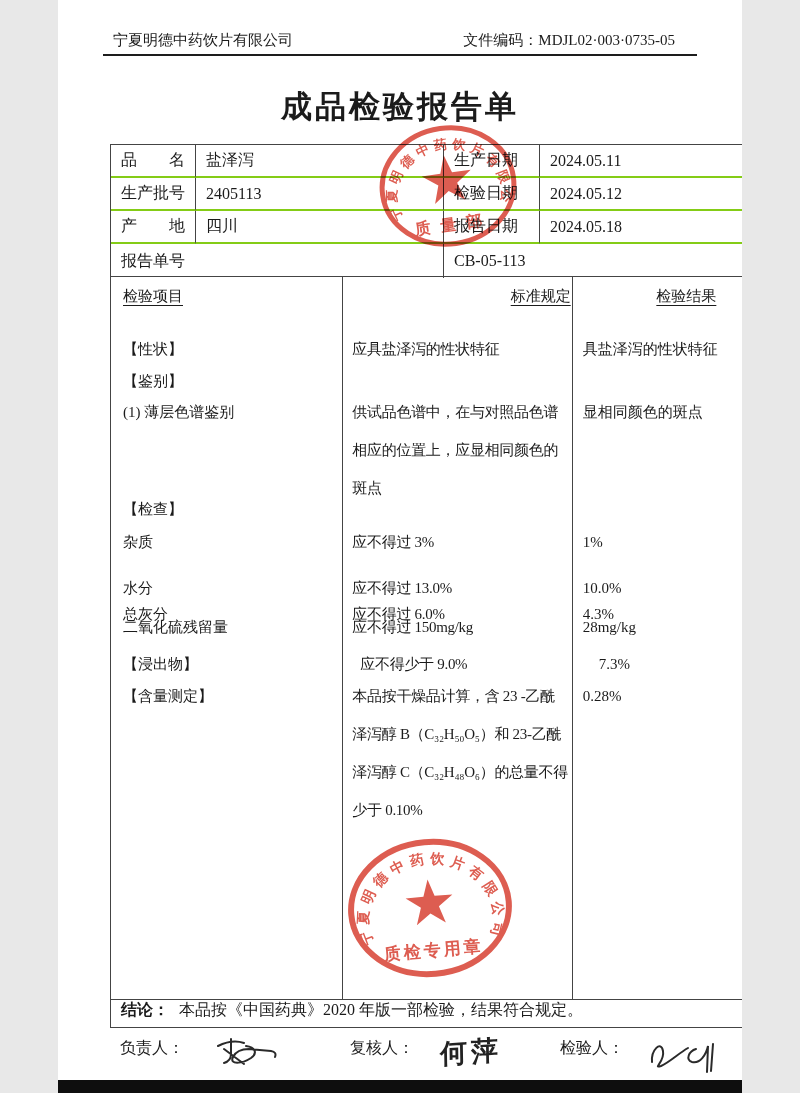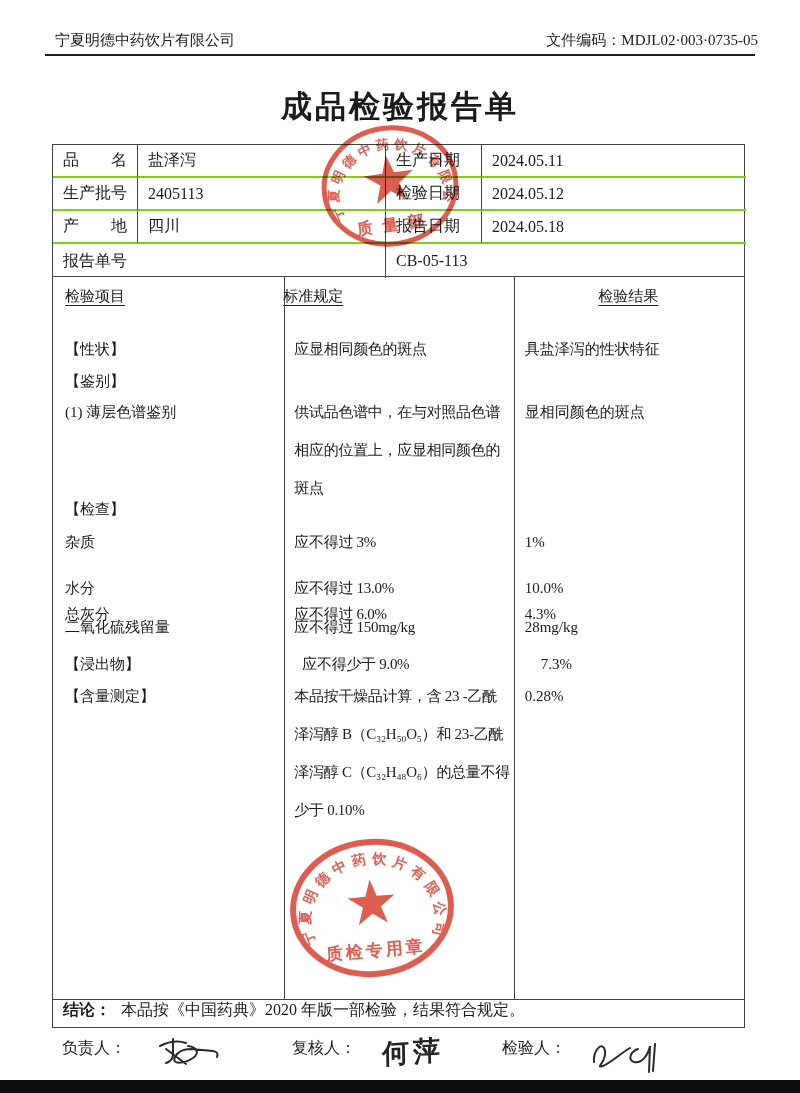--- a/index.html
+++ b/index.html
@@ -1,24 +1,24 @@
 <!DOCTYPE html>
 <html><head>
 <meta charset="utf-8">
 <style>
   html,body{margin:0;padding:0;background:#e8e8e8;}
   .page{
-    position:relative;width:800px;height:1093px;background:#ffffff;
+    position:relative;width:684px;height:1093px;background:#ffffff;
     font-family:"Liberation Serif","DejaVu Serif",serif;color:#1b1b1b;
     overflow:hidden;margin:0 auto;
   }
   *{box-sizing:border-box;}
   
   .hdr-left{position:absolute;left:55px;top:31px;font-size:15px;}
-  .hdr-right{position:absolute;right:42px;top:31px;font-size:15px;}
+  .hdr-right{position:absolute;right:67px;top:31px;font-size:15px;}
   .hdr-rule{position:absolute;left:45px;right:45px;top:54px;height:2px;background:#1d1d1d;}
   
   .title{position:absolute;left:0;top:86px;width:100%;text-align:center;
          font-size:31px;font-weight:bold;letter-spacing:3px;}
   
   .info-table{
     position:absolute;left:52px;top:144px;width:693px;height:133px;
     display:grid;grid-template-columns:85px 248px 96px 264px;
     grid-template-rows:33px 33px 33px 34px;
     border:1px solid #444;font-size:16px;
@@ -34,21 +34,21 @@
   
   .test-section{
     position:absolute;left:52px;top:277px;width:693px;height:723px;
     border:1px solid #444;border-top:none;font-size:15px;
   }
   .vline{position:absolute;top:0;bottom:0;width:1px;background:#444;}
   .vline.v1{left:231px;} .vline.v2{left:461px;}
   .col-headers{position:absolute;top:10px;left:0;width:100%;display:flex;font-size:15px;}
   .ch{display:block;}
   .ch-item{width:231px;padding-left:12px;text-align:left;}
-  .ch-std{width:230px;text-align:left;}
+  .ch-std{width:230px;text-align:right;}
   .ch-res{width:232px;text-align:center;}
   .ch span{text-decoration:underline;text-underline-offset:4px;}
   .trow{position:absolute;left:0;width:100%;display:flex;line-height:38px;align-items:flex-start;}
   .tc-item{width:231px;padding-left:12px;}
   .tc-std{width:230px;padding-left:11px;padding-right:2px;letter-spacing:-0.3px;}
   .tc-res{width:232px;padding-left:12px;}
   .r1{top:53px;} .r2{top:85px;} .r3{top:116px;} .r4{top:213px;} .r5{top:246px;justify-content:space-between;}
   .r6{top:292px;} .r7{top:318px;} .r8{top:331px;} .r9{top:368px;gap:24px;} .r10{top:400px;}
   
   .conclusion{
@@ -110,21 +110,21 @@
     <div class="vline v2"></div>
 
     <div class="col-headers">
       <div class="ch ch-item"><span>检验项目</span></div>
       <div class="ch ch-std"><span>标准规定</span></div>
       <div class="ch ch-res"><span>检验结果</span></div>
     </div>
 
     <div class="trow r1">
       <div class="tc-item">【性状】</div>
-      <div class="tc-std">应显相同颜色的斑点</div>
+      <div class="tc-std">应具盐泽泻的性状特征</div>
       <div class="tc-res">具盐泽泻的性状特征</div>
     </div>
     <div class="trow r2">
       <div class="tc-item">【鉴别】</div>
       <div class="tc-std"></div>
       <div class="tc-res"></div>
     </div>
     <div class="trow r3">
       <div class="tc-item">(1) 薄层色谱鉴别</div>
       <div class="tc-std">供试品色谱中，在与对照品色谱相应的位置上，应显相同颜色的斑点</div>

